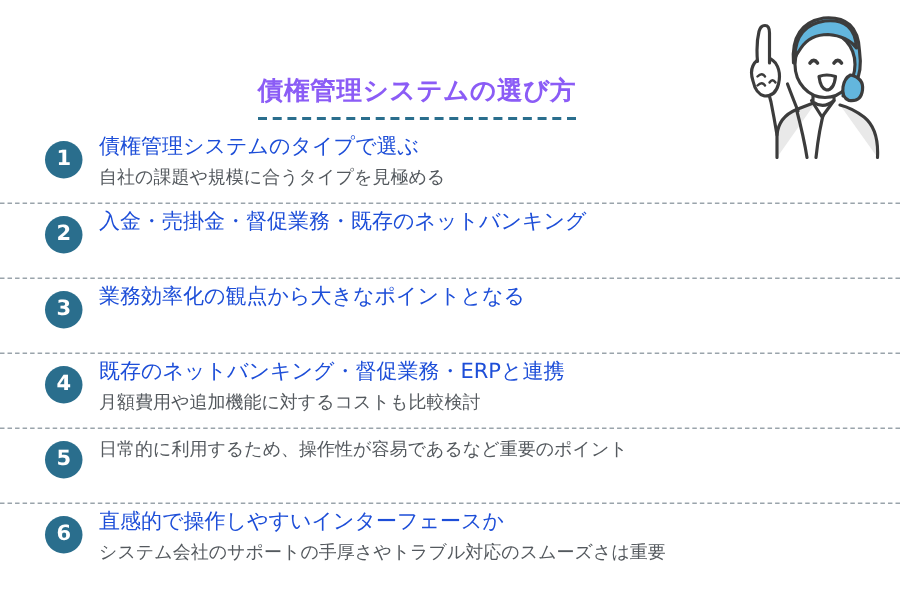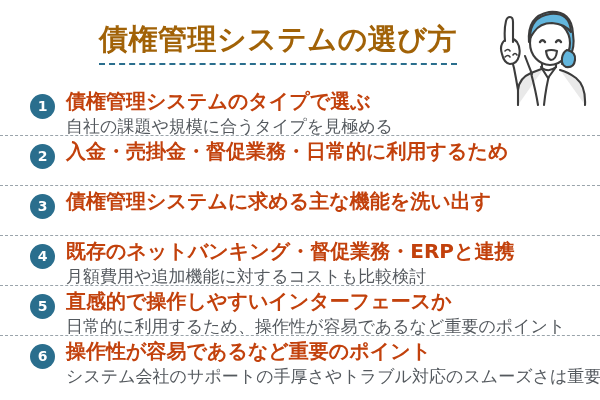--- a/index.html
+++ b/index.html
@@ -32,28 +32,29 @@
     position: absolute;
     left: 0;
     right: 0;
     top: 24px;
     text-align: center;
     padding-right: 44px;
   }
 
   .title {
     display: inline-block;
-    font-size: 29px;
+    font-size: 17px;
     font-weight: bold;
-    color: #a16207;
+    color: #8b5cf6;
     letter-spacing: 0.5px;
     line-height: 1.1;
     padding-bottom: 7px;
     border-bottom: 2.5px dashed #2a6e8d;
     white-space: nowrap;
+    margin-top: 28px;
   }
 
   
   .illustration {
     position: absolute;
     right: 2px;
     top: -2px;
     width: 126px;
     height: 108px;
     pointer-events: none;
@@ -87,31 +88,31 @@
     border-radius: 50%;
     background: #2a6e8d;
     color: #ffffff;
     font-size: 14px;
     font-weight: bold;
     line-height: 25px;
     text-align: center;
   }
 
   .item-heading {
-    font-size: 20px;
-    font-weight: bold;
-    color: #c2410c;
+    font-size: 14px;
+    font-weight: normal;
+    color: #1d4ed8;
     line-height: 1.0;
     padding-top: 5px;
     letter-spacing: 0px;
     white-space: nowrap;
   }
 
   .item-sub {
-    font-size: 17px;
+    font-size: 12px;
     color: #54595e;
     line-height: 1.0;
     padding-top: 7px;
     letter-spacing: 0px;
     white-space: nowrap;
   }
 </style>
 </head>
 <body>
 
@@ -166,40 +167,39 @@
   <div class="list">
 
     <div class="item">
       <div class="badge">1</div>
       <div class="item-heading">債権管理システムのタイプで選ぶ</div>
       <div class="item-sub">自社の課題や規模に合うタイプを見極める</div>
     </div>
 
     <div class="item">
       <div class="badge">2</div>
-      <div class="item-heading">入金・売掛金・督促業務・日常的に利用するため</div>
+      <div class="item-heading">入金・売掛金・督促業務・既存のネットバンキング</div>
     </div>
 
     <div class="item">
       <div class="badge">3</div>
-      <div class="item-heading">債権管理システムに求める主な機能を洗い出す</div>
+      <div class="item-heading">業務効率化の観点から大きなポイントとなる</div>
     </div>
 
     <div class="item">
       <div class="badge">4</div>
       <div class="item-heading">既存のネットバンキング・督促業務・ERPと連携</div>
       <div class="item-sub">月額費用や追加機能に対するコストも比較検討</div>
     </div>
 
     <div class="item">
       <div class="badge">5</div>
-      <div class="item-heading">直感的で操作しやすいインターフェースか</div>
       <div class="item-sub">日常的に利用するため、操作性が容易であるなど重要のポイント</div>
     </div>
 
     <div class="item last">
       <div class="badge">6</div>
-      <div class="item-heading">操作性が容易であるなど重要のポイント</div>
+      <div class="item-heading">直感的で操作しやすいインターフェースか</div>
       <div class="item-sub">システム会社のサポートの手厚さやトラブル対応のスムーズさは重要</div>
     </div>
 
   </div>
 </div>
 
 </body></html>

